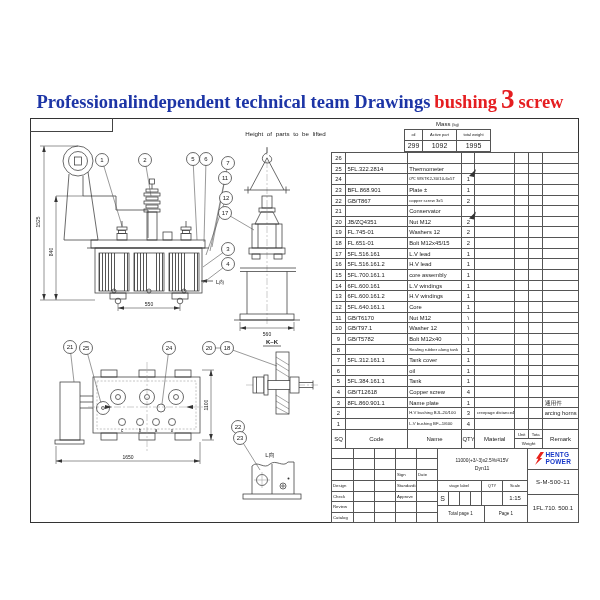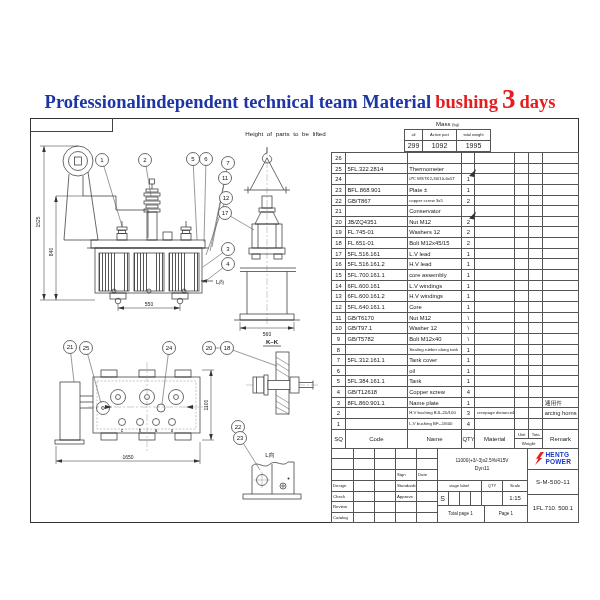--- a/index.html
+++ b/index.html
@@ -86,24 +86,24 @@
   
   .fins{position:absolute;background:repeating-linear-gradient(90deg,#555 0,#555 0.8px,transparent 0.8px,transparent 3.1px);}
   #ovl{position:absolute;left:0;top:0;pointer-events:none;}
 </style>
 </head>
 <body>
 
 <div class="canvas">
 
   <div class="banner">
-    <span class="b-blue">Professionalindependent technical team Material</span>
+    <span class="b-blue">Professionalindependent technical team Drawings</span>
     <span class="b-red">bushing</span>
     <span class="b-big">3</span>
-    <span class="b-red">days</span>
+    <span class="b-red">screw</span>
   </div>
 
   <div class="frame"></div>
   <div class="corner-box"></div>
   <div class="lift-note">Height of parts to be lifted</div>
 
   <div class="mass">
     <div class="mass-title">
       <span>Mass</span>
       <span class="mass-unit">(kg)</span>

